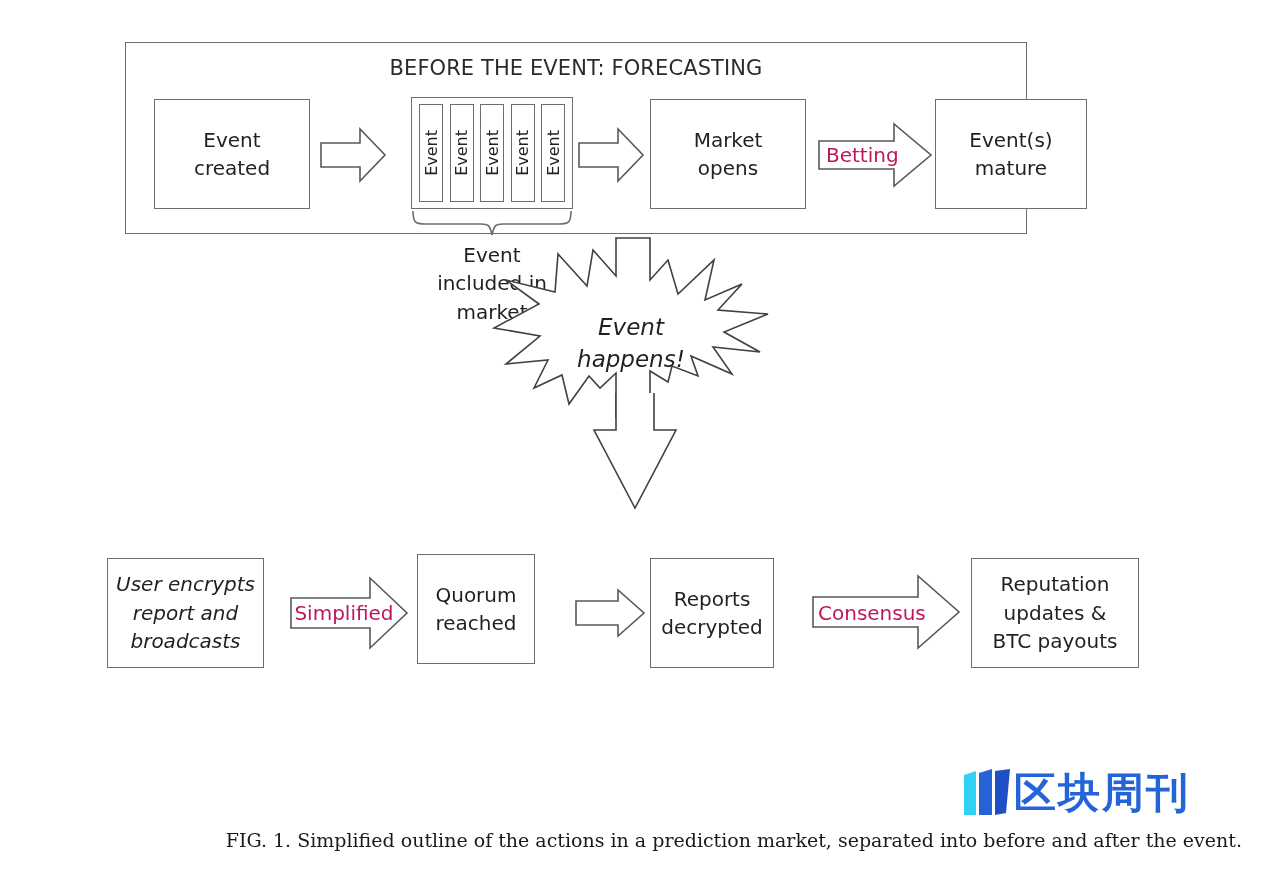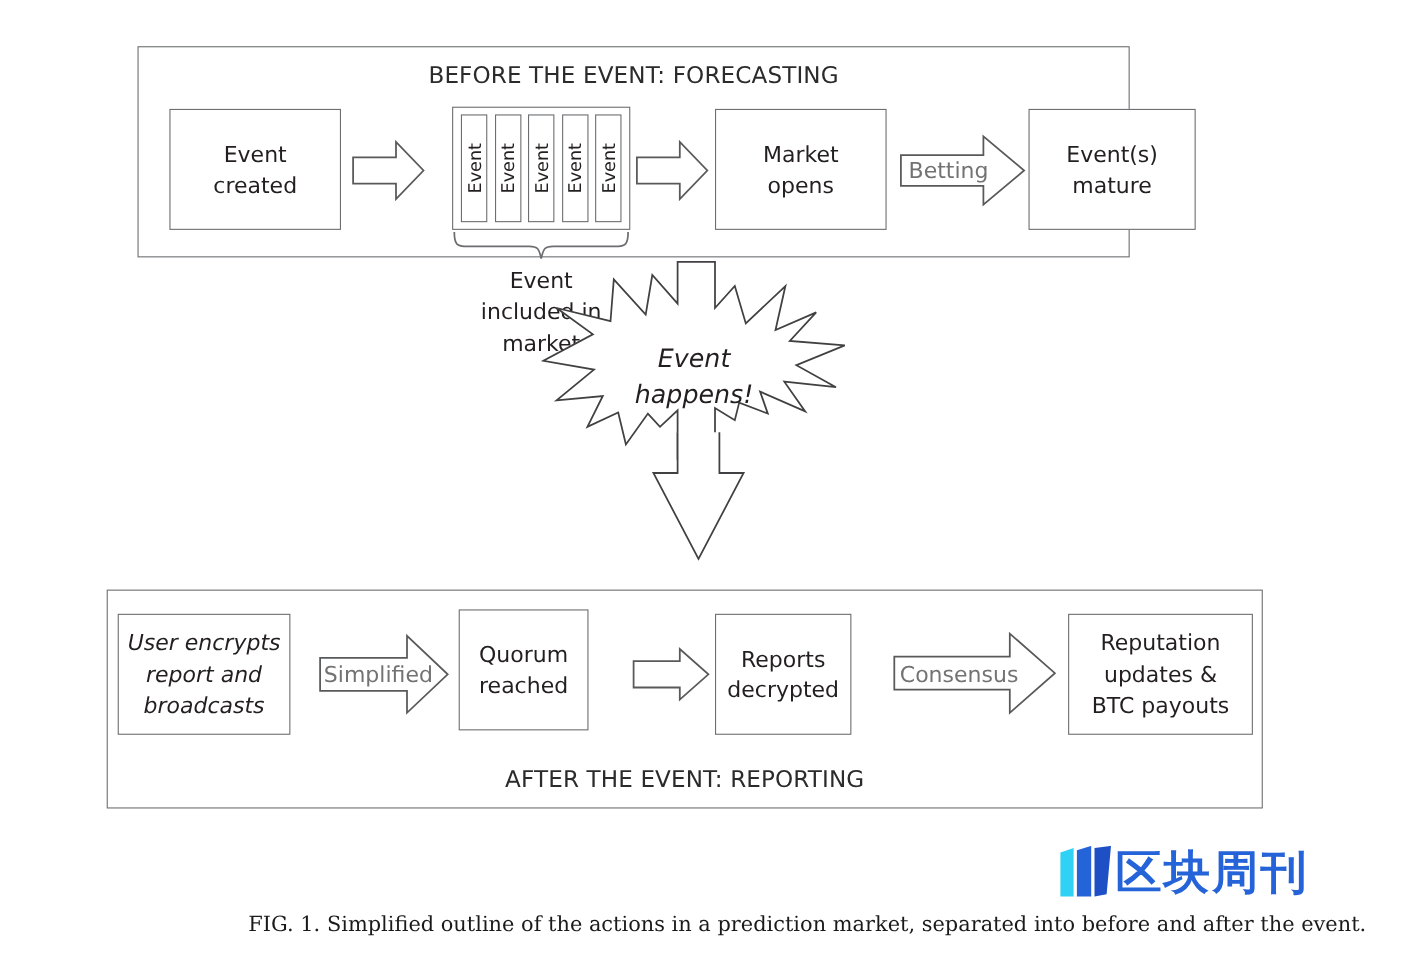--- a/index.html
+++ b/index.html
@@ -118,21 +118,21 @@
   #box-quorum          { left: 417px; top: 554px; width: 118px; height: 110px; }
   #box-reports-decrypt { left: 650px; top: 558px; width: 124px; height: 110px; }
   #box-reputation      { left: 971px; top: 558px; width: 168px; height: 110px; }
 
   
   .arrow { position: absolute; }
   .arrow svg { display: block; overflow: visible; }
   .arrow-label {
     position: absolute;
     font-size: 20px;
-    color: #737373;
+    color: #be185d;
     white-space: nowrap;
     text-align: center;
   }
 
   #arrow-1 { left: 320px; top: 126px; width: 66px; height: 58px; }
   #arrow-2 { left: 578px; top: 126px; width: 66px; height: 58px; }
   #arrow-betting { left: 818px; top: 122px; width: 114px; height: 66px; }
   #label-betting { left: 826px; top: 143px; width: 72px; }
 
   #arrow-reporting { left: 290px; top: 576px; width: 118px; height: 74px; }
@@ -265,23 +265,20 @@
   </div>
 
   <div id="burst-label">Event<br>happens!</div>
 
   <div id="burst-down-arrow">
     <svg width="86" height="118" viewBox="0 0 86 118">
       <path d="M24 1 L24 38 L2 38 L43 116 L84 38 L62 38 L62 1" fill="#ffffff" stroke="#414042" stroke-width="1.6" stroke-linejoin="miter"></path>
     </svg>
   </div>
 
-  <div class="panel" id="panel-after">
-    <div class="panel-title">AFTER THE EVENT: REPORTING</div>
-  </div>
 
   <div class="pbox" id="box-user-encrypts">User encrypts<br>report and<br>broadcasts</div>
 
   <div class="arrow" id="arrow-reporting">
     <svg width="118" height="74" viewBox="0 0 118 74">
       <path d="M1 22 L80 22 L80 2 L117 37 L80 72 L80 52 L1 52 Z" fill="#ffffff" stroke="#58595b" stroke-width="1.6" stroke-linejoin="miter"></path>
     </svg>
   </div>
   <div class="arrow-label" id="label-reporting">Simplified</div>
 

